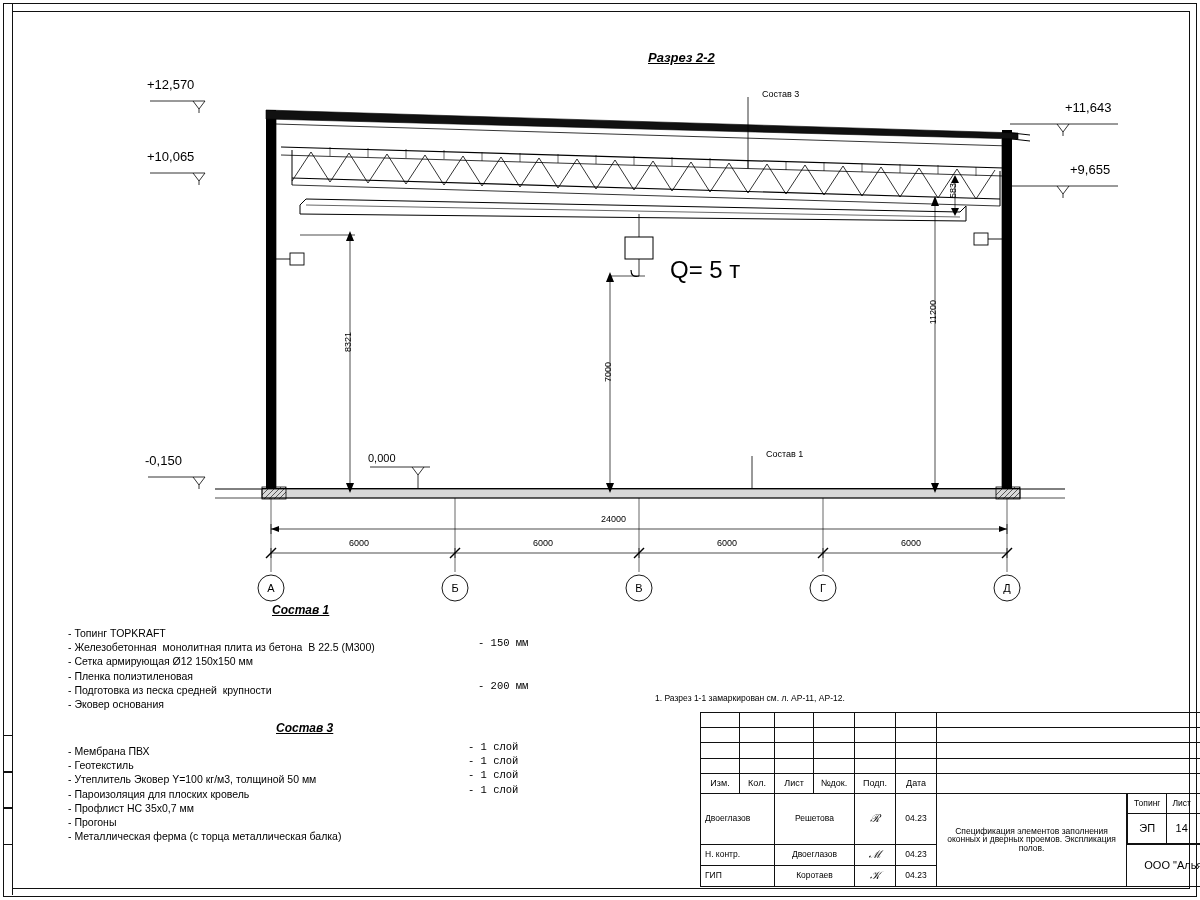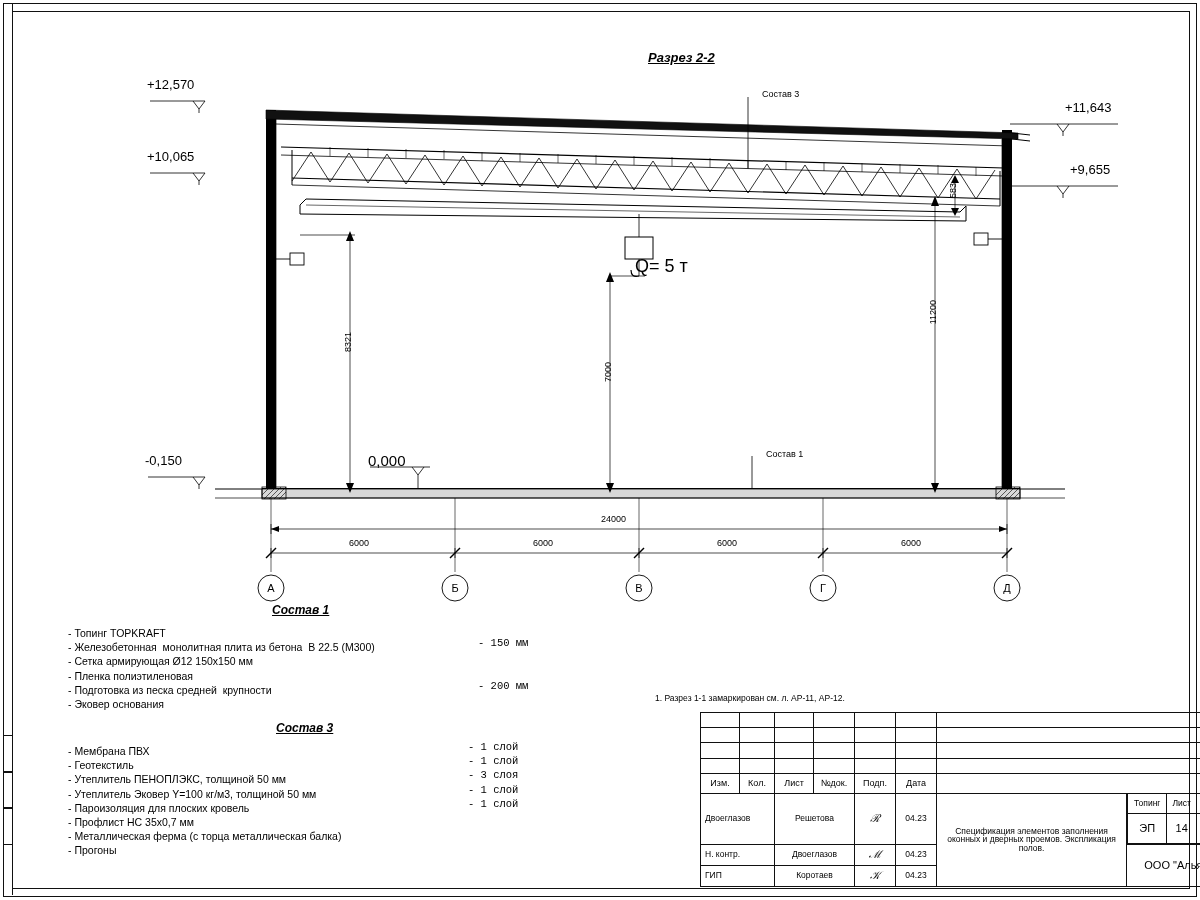--- a/index.html
+++ b/index.html
@@ -239,26 +239,26 @@
     </g>
   </svg>
 
   <div class="title-sec" style="left:648px;top:50px;">Разрез 2-2</div>
 
   <div class="lbl" style="left:147px;top:77px;font-size:13px;">+12,570</div>
   <div class="lbl" style="left:147px;top:149px;font-size:13px;">+10,065</div>
   <div class="lbl" style="left:145px;top:453px;font-size:13px;">-0,150</div>
   <div class="lbl" style="left:1065px;top:100px;font-size:13px;">+11,643</div>
   <div class="lbl" style="left:1070px;top:162px;font-size:13px;">+9,655</div>
-  <div class="lbl" style="left:368px;top:452px;font-size:15px;">0,000</div>
+  <div class="lbl" style="left:368px;top:452px;font-size:11px;">0,000</div>
 
   <div class="lbl small" style="left:762px;top:89px;">Состав 3</div>
   <div class="lbl small" style="left:766px;top:449px;">Состав 1</div>
 
-  <div class="lbl" style="left:635px;top:256px;font-size:18px;">Q= 5 т</div>
+  <div class="lbl" style="left:670px;top:256px;font-size:24px;">Q= 5 т</div>
 
   <div class="vert" style="position:absolute;left:948px;top:183px;">583</div>
   <div class="vert" style="position:absolute;left:343px;top:332px;">8321</div>
   <div class="vert" style="position:absolute;left:603px;top:362px;">7000</div>
   <div class="vert" style="position:absolute;left:928px;top:300px;">11200</div>
 
   <div class="lbl small" style="left:601px;top:514px;">24000</div>
   <div class="lbl small" style="left:349px;top:538px;">6000</div>
   <div class="lbl small" style="left:533px;top:538px;">6000</div>
   <div class="lbl small" style="left:717px;top:538px;">6000</div>
@@ -271,26 +271,25 @@
     <div class="spec-row"><span class="spec-line">- Сетка армирующая Ø12 150х150 мм</span><span class="spec-val" style="left:410px;"></span></div>
     <div class="spec-row"><span class="spec-line">- Пленка полиэтиленовая</span><span class="spec-val" style="left:410px;"></span></div>
     <div class="spec-row"><span class="spec-line">- Подготовка из песка средней  крупности</span><span class="spec-val" style="left:410px;">- 200 мм</span></div>
     <div class="spec-row"><span class="spec-line">- Эковер основания</span><span class="spec-val" style="left:410px;"></span></div>
   </div>
 
   <div class="comp-title" style="left:276px;top:721px;">Состав 3</div>
   <div class="spec-block" style="left:68px;top:741px;width:560px;">
     <div class="spec-row"><span class="spec-line">- Мембрана ПВХ</span><span class="spec-val" style="left:400px;">- 1 слой</span></div>
     <div class="spec-row"><span class="spec-line">- Геотекстиль</span><span class="spec-val" style="left:400px;">- 1 слой</span></div>
-    <div class="spec-row"><span class="spec-line">- Утеплитель ПЕНОПЛЭКС, толщиной 50 мм</span><span class="spec-val" style="left:400px;">- 3 слоя</span></div>
     <div class="spec-row"><span class="spec-line">- Утеплитель Эковер Y=100 кг/м3, толщиной 50 мм</span><span class="spec-val" style="left:400px;">- 1 слой</span></div>
     <div class="spec-row"><span class="spec-line">- Пароизоляция для плоских кровель</span><span class="spec-val" style="left:400px;">- 1 слой</span></div>
     <div class="spec-row"><span class="spec-line">- Профлист НС 35х0,7 мм</span><span class="spec-val" style="left:400px;"></span></div>
+    <div class="spec-row"><span class="spec-line">- Прогоны</span><span class="spec-val" style="left:400px;"></span></div>
     <div class="spec-row"><span class="spec-line">- Металлическая ферма (с торца металлическая балка)</span><span class="spec-val" style="left:400px;"></span></div>
-    <div class="spec-row"><span class="spec-line">- Прогоны</span><span class="spec-val" style="left:400px;"></span></div>
   </div>
 
   <div class="note" style="left:655px;top:693px;width:420px;">
     <div>1. Разрез 1-1 замаркирован см. л. АР-11, АР-12.</div>
   </div>
 
   <div class="stamp">
     <table>
       <tbody>
           <tr style="height:13px;">

